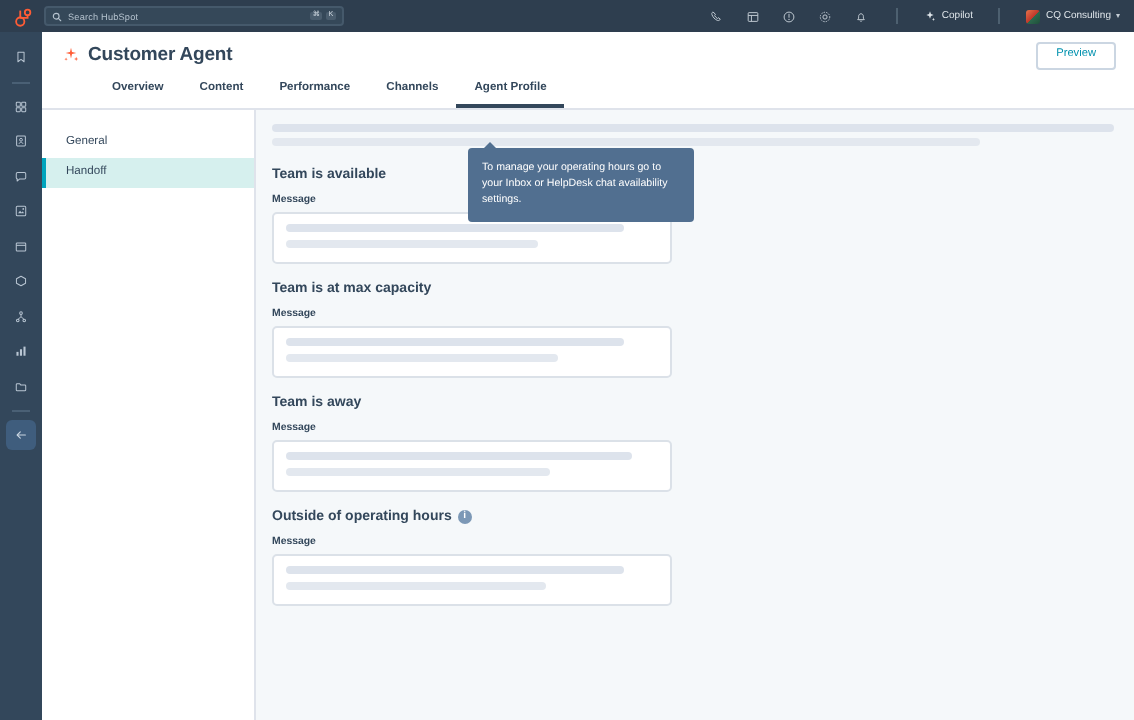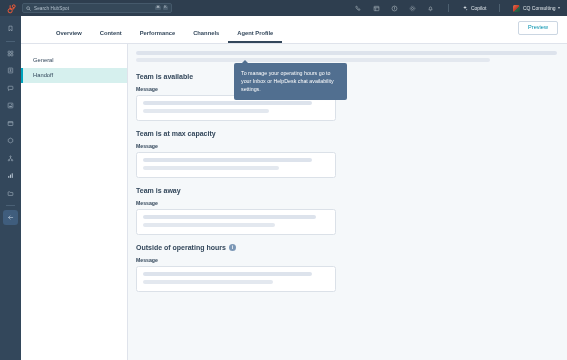--- a/index.html
+++ b/index.html
@@ -329,20 +329,30 @@
         <svg width="7" height="7" viewBox="0 0 16 16">
           <path d="M13 8H4" stroke="#c9d6e2" stroke-width="1.3" stroke-linecap="round"></path>
           <path d="M7.2 4.4L3.6 8l3.6 3.6" fill="none" stroke="#c9d6e2" stroke-width="1.3" stroke-linecap="round" stroke-linejoin="round"></path>
         </svg>
       </div>
     </div>
 
     <div class="main">
 
       <div class="page-head">
+        <div class="page-title-row">
+          <span class="ai-spark">
+            <svg width="9" height="9" viewBox="0 0 16 16">
+              <path d="M8 1.5l.9 3.9 3.9.9-3.9.9L8 11.1l-.9-3.9-3.9-.9 3.9-.9z" fill="#ff5c35"></path>
+              <path d="M12.6 9.6l.5 1.4 1.4.5-1.4.5-.5 1.4-.5-1.4-1.4-.5 1.4-.5z" fill="#ff5c35"></path>
+              <path d="M3.6 10.2l.4 1.1 1.1.4-1.1.4-.4 1.1-.4-1.1-1.1-.4 1.1-.4z" fill="#ff5c35"></path>
+            </svg>
+          </span>
+          <span class="page-title">Customer Agent</span>
+        </div>
 
         <div class="preview-btn">Preview</div>
 
         <div class="tabs">
           <div class="tab">Overview</div>
           <div class="tab">Content</div>
           <div class="tab">Performance</div>
           <div class="tab">Channels</div>
           <div class="tab active">Agent Profile</div>
         </div>

